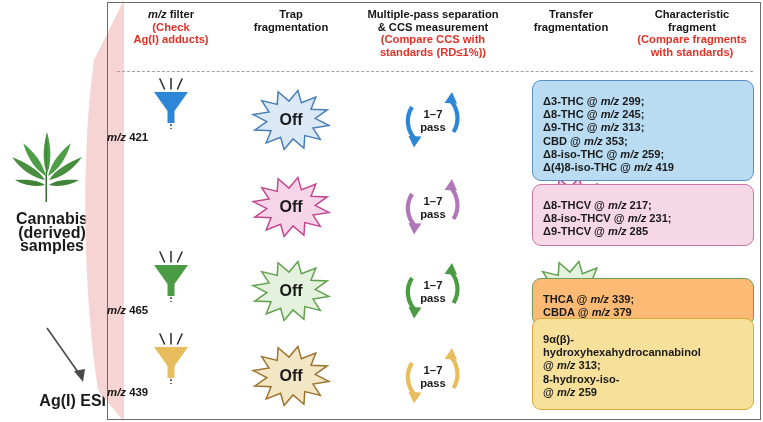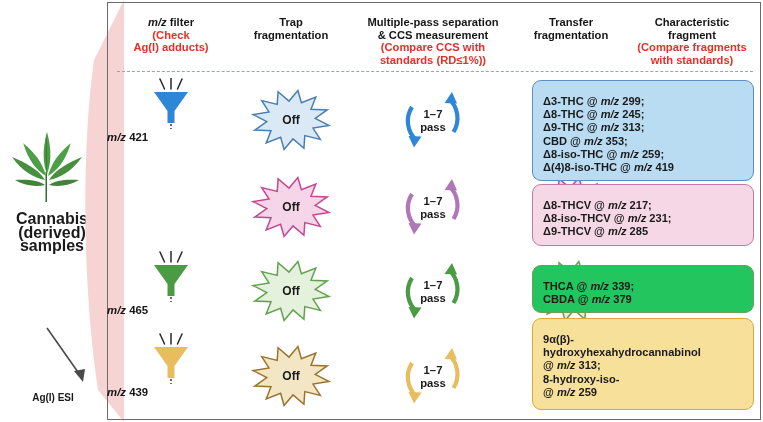--- a/index.html
+++ b/index.html
@@ -39,22 +39,22 @@
   }
   #esi-arrow {
     position: absolute;
     left: 44px; top: 325px;
     width: 48px; height: 62px;
   }
   #esi-label {
     position: absolute;
     left: 0; top: 392px;
     width: 106px;
-    text-align: center;
-    font-size: 10px;
+    text-align: right;
+    font-size: 16px;
     font-weight: bold;
     color: #1a1a1a;
   }
   #pink-wedge {
     position: absolute;
     left: 80px; top: 0;
     width: 44px; height: 422px;
   }
 
   
@@ -70,21 +70,21 @@
   #header-row {
     position: absolute;
     left: 107px; top: 4px;
     width: 654px; height: 66px;
     display: flex;
     align-items: flex-start;
   }
   .col-head {
     text-align: center;
     line-height: 12.6px;
-    padding-top: 12px;
+    padding-top: 4px;
   }
   .col-head .hmain {
     font-size: 11.2px; font-weight: bold; color: #161616;
     display: block;
   }
   .col-head .hsub {
     font-size: 11.2px; font-weight: bold; color: #e33127;
     display: block;
   }
   .hmain i, .hsub i { font-style: italic; }
@@ -124,21 +124,21 @@
     white-space: nowrap;
   }
   .mz-label i { font-style: italic; }
 
   
   .burst-wrap { position: relative; width: 100%; height: 100%; }
   .burst-svg { position: absolute; left: 50%; top: 50%; transform: translate(-50%,-50%); }
   .burst-text {
     position: absolute; left: 50%; top: 50%;
     transform: translate(-50%,-50%);
-    font-size: 12px; font-weight: bold; color: #1a1a1a;
+    font-size: 16px; font-weight: bold; color: #1a1a1a;
     white-space: nowrap;
   }
 
   
   .loop-wrap { position: relative; width: 100%; height: 100%; }
   .loop-svg { position: absolute; left: 50%; top: 50%; transform: translate(-50%,-50%); }
   .loop-text {
     position: absolute; left: 50%; top: 50%;
     transform: translate(-50%,-50%);
     font-size: 11.3px; font-weight: bold; color: #1a1a1a;
@@ -152,21 +152,21 @@
     border: 1.4px solid;
     padding: 14px 9px 6px 10px;
     font-size: 11.1px;
     font-weight: bold;
     color: #1a1a1a;
     line-height: 13.2px;
   }
   .result-box i { font-style: italic; }
   .rb-blue   { background: #b9dcf2; border-color: #5b8fc4; }
   .rb-pink   { background: #f5d7e6; border-color: #c878a8; }
-  .rb-green  { background: #22c55e; border-color: #6d9f5a; }
+  .rb-green  { background: #fdba74; border-color: #6d9f5a; margin-top: 13px; }
   .rb-yellow { background: #f6e09a; border-color: #d9a93b; }
 </style>
 </head>
 <body>
 
 <div id="root">
 
   <div id="left-panel">
 
     <svg id="leaf-icon" viewBox="0 0 82 78">

